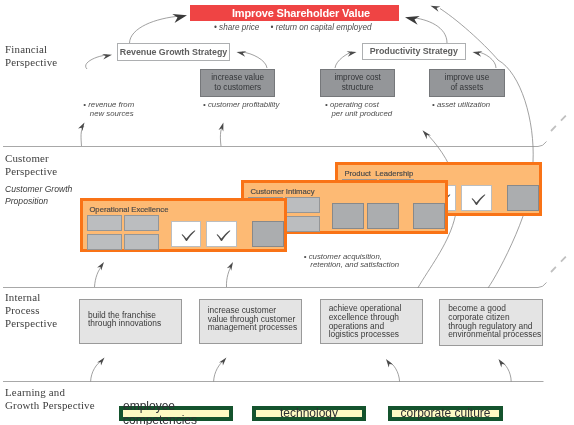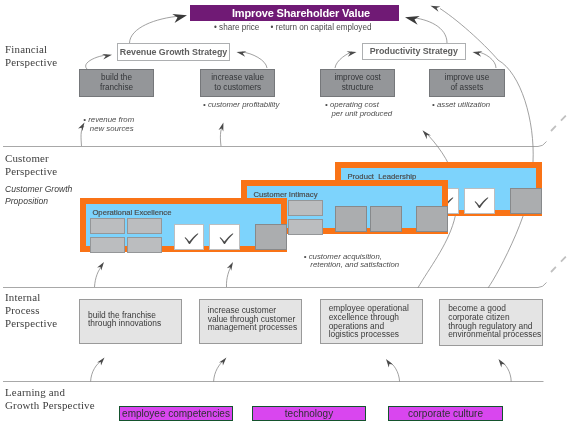--- a/index.html
+++ b/index.html
@@ -6,24 +6,24 @@
   body{width:574px;height:425px;overflow:hidden;font-family:"Liberation Sans",sans-serif;}
   #stage{position:relative;width:574px;height:425px;background:#fff;}
 
   
   .plabel{position:absolute;font-family:"Liberation Serif",serif;font-size:10.9px;
           color:#3c3c3c;line-height:13.2px;white-space:pre;letter-spacing:0.2px;}
   .cvp{position:absolute;font-family:"Liberation Sans",sans-serif;font-size:8.6px;font-style:italic;
        color:#3c3c3c;line-height:12px;white-space:pre;}
 
   
-  #headline{position:absolute;background:#701a75;color:#fff;
+  #headline{position:absolute;background:#ef4444;color:#fff;
             font-family:"Liberation Sans",sans-serif;font-weight:bold;font-size:11px;
             display:flex;align-items:center;justify-content:center;letter-spacing:-0.15px;}
-  .hbullets{position:absolute;font-family:"Liberation Sans",sans-serif;
+  .hbullets{position:absolute;font-family:"Liberation Sans",sans-serif;font-style:italic;
             font-size:8.15px;color:#4b4b4b;white-space:pre;}
 
   
   .stratbox{position:absolute;background:#fff;border:1px solid #adafb1;box-sizing:border-box;
             display:flex;align-items:center;justify-content:center;
             font-size:8.9px;font-weight:bold;color:#5e5e5e;white-space:nowrap;letter-spacing:-0.05px;}
 
   
   .objbox{position:absolute;background:#949699;border:1px solid #75777a;box-sizing:border-box;
           display:flex;align-items:center;justify-content:center;text-align:center;
@@ -31,27 +31,27 @@
   .note{position:absolute;font-family:"Liberation Sans",sans-serif;font-style:italic;
         font-size:7.8px;color:#4d4d4d;line-height:8.6px;white-space:pre;}
 
   
   .procbox{position:absolute;background:#e4e4e4;border:1px solid #9a9a9a;
            font-size:8.4px;color:#3a3a3a;line-height:8.6px;white-space:pre;
            padding:0;box-sizing:border-box;}
   .procbox span{position:absolute;left:8.2px;}
 
   
-  .enabler{position:absolute;background:#d946ef;border:1px solid #14532d;
+  .enabler{position:absolute;background:#fef9c3;border:4px solid #14532d;
            box-sizing:border-box;
            display:flex;align-items:center;justify-content:center;
-           font-size:10px;color:#2e3033;}
-
-  
-  .card{position:absolute;background:#7dd3fc;border:6px solid #f97316;box-sizing:border-box;
+           font-size:12px;color:#2e3033;}
+
+  
+  .card{position:absolute;background:#fdba74;border:3px solid #f97316;box-sizing:border-box;
         width:207px;height:54px;}
   .cardtitle{position:absolute;font-size:7.7px;color:#4a4a4a;font-weight:normal;white-space:pre;
              -webkit-text-stroke:0.18px #4a4a4a;}
   .minibox{position:absolute;background:#bbbdbf;border:1px solid #949698;box-sizing:border-box;
            width:35.5px;height:16px;}
   .checkbox{position:absolute;background:#fff;border:1px solid #bcbec0;box-sizing:border-box;
             width:30.6px;height:26px;}
   .checkbox svg{width:30.6px;height:26px;display:block;fill:#4a4a4a;stroke:none;}
   .bigbox{position:absolute;background:#abadaf;border:1px solid #87898b;box-sizing:border-box;
           width:31.8px;height:26px;}
@@ -130,23 +130,21 @@
 Perspective</div>
   <div class="plabel" style="left:5px;top:386px;">Learning and
 Growth Perspective</div>
 
   <div id="headline" style="left:190.1px;top:4.6px;width:208.7px;height:16px;padding-left:13px;box-sizing:border-box;">Improve Shareholder Value</div>
   <div class="hbullets" style="left:214px;top:22.5px;">• share price     • return on capital employed</div>
 
   <div class="stratbox" style="left:117px;top:42.9px;width:113px;height:17.7px;">Revenue Growth Strategy</div>
   <div class="stratbox" style="left:362px;top:42.9px;width:103.5px;height:17px;">Productivity Strategy</div>
 
-  <div class="objbox" style="left:79px;top:68.5px;width:75px;height:28.3px;">build the
-franchise</div>
-  <div class="note" style="left:83.3px;top:101px;margin-top:15px;">• revenue from
+  <div class="note" style="left:83.3px;top:101px;">• revenue from
    new sources</div>
 
   <div class="objbox" style="left:200px;top:68.5px;width:75.4px;height:28.3px;">increase value
 to customers</div>
   <div class="note" style="left:203px;top:101px;">• customer profitability</div>
 
   <div class="objbox" style="left:320px;top:68.5px;width:75.4px;height:28.3px;">improve cost
 structure</div>
   <div class="note" style="left:325px;top:101px;">• operating cost
    per unit produced</div>
@@ -158,21 +156,21 @@
   <div class="procbox" style="left:78.8px;top:298.6px;width:103.2px;height:45.1px;">
     <span style="top:11.2px;">build the franchise
 through innovations</span>
   </div>
   <div class="procbox" style="left:198.5px;top:298.6px;width:103.2px;height:45.1px;">
     <span style="top:6.6px;">increase customer
 value through customer
 management processes</span>
   </div>
   <div class="procbox" style="left:319.5px;top:298.6px;width:103.2px;height:45.1px;">
-    <span style="top:4.8px;">employee operational
+    <span style="top:4.8px;">achieve operational
 excellence through
 operations and
 logistics processes</span>
   </div>
   <div class="procbox" style="left:439px;top:298.6px;width:103.7px;height:47px;">
     <span style="top:4.8px;">become a good
 corporate citizen
 through regulatory and
 environmental processes</span>
   </div>

